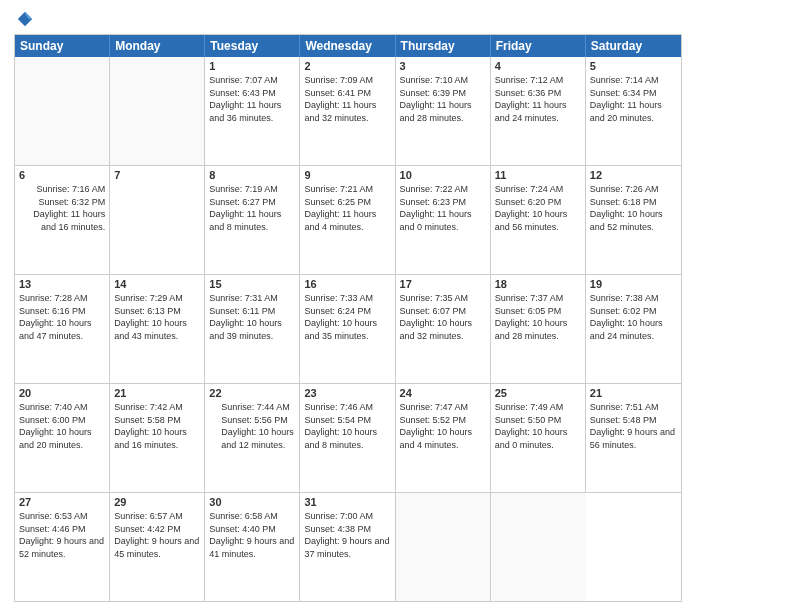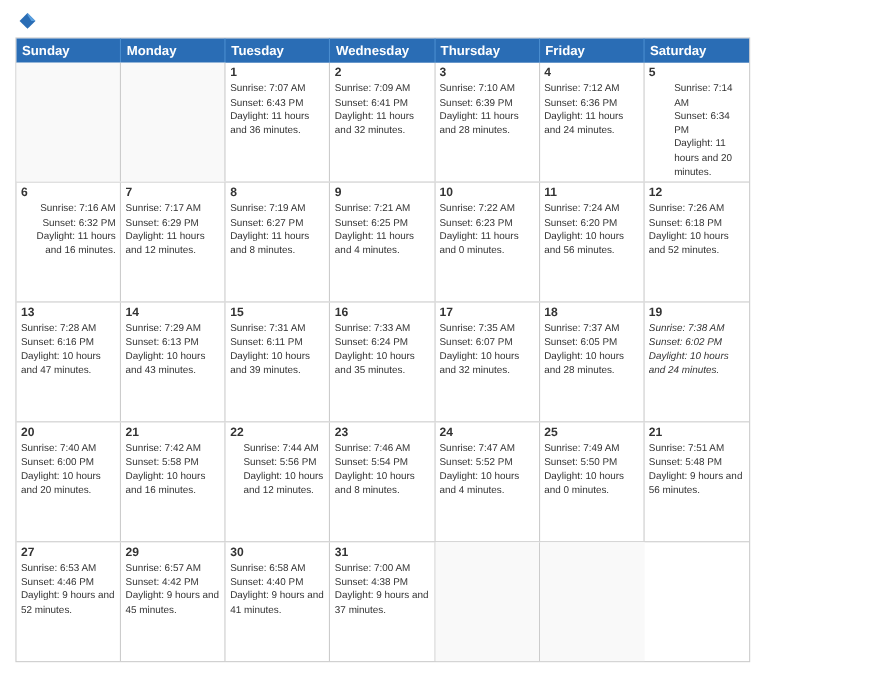--- a/index.html
+++ b/index.html
@@ -169,37 +169,34 @@
 Daylight: 11 hours and 28 minutes.</div>
           </div>
           <div class="cal-cell">
             <span class="day-num">4</span>
             <div class="day-info" style="white-space: pre-line;">Sunrise: 7:12 AM
 Sunset: 6:36 PM
 Daylight: 11 hours and 24 minutes.</div>
           </div>
           <div class="cal-cell">
             <span class="day-num">5</span>
-            <div class="day-info" style="white-space: pre-line; margin-left: 23px;">Sunrise: 7:14 AM
+            <div class="day-info" style="white-space: pre-line;">Sunrise: 7:14 AM
 Sunset: 6:34 PM
 Daylight: 11 hours and 20 minutes.</div>
           </div>
         </div>
         <div class="cal-week">
           <div class="cal-cell">
             <span class="day-num">6</span>
             <div class="day-info" style="white-space: pre-line; text-align: right;">Sunrise: 7:16 AM
 Sunset: 6:32 PM
 Daylight: 11 hours and 16 minutes.</div>
           </div>
           <div class="cal-cell">
             <span class="day-num">7</span>
-            <div class="day-info" style="white-space: pre-line;">Sunrise: 7:17 AM
-Sunset: 6:29 PM
-Daylight: 11 hours and 12 minutes.</div>
           </div>
           <div class="cal-cell">
             <span class="day-num">8</span>
             <div class="day-info" style="white-space: pre-line;">Sunrise: 7:19 AM
 Sunset: 6:27 PM
 Daylight: 11 hours and 8 minutes.</div>
           </div>
           <div class="cal-cell">
             <span class="day-num">9</span>
             <div class="day-info" style="white-space: pre-line;">Sunrise: 7:21 AM
@@ -257,21 +254,21 @@
 Daylight: 10 hours and 32 minutes.</div>
           </div>
           <div class="cal-cell">
             <span class="day-num">18</span>
             <div class="day-info" style="white-space: pre-line;">Sunrise: 7:37 AM
 Sunset: 6:05 PM
 Daylight: 10 hours and 28 minutes.</div>
           </div>
           <div class="cal-cell">
             <span class="day-num">19</span>
-            <div class="day-info" style="white-space: pre-line; font-style: italic;">Sunrise: 7:38 AM
+            <div class="day-info" style="white-space: pre-line;">Sunrise: 7:38 AM
 Sunset: 6:02 PM
 Daylight: 10 hours and 24 minutes.</div>
           </div>
         </div>
         <div class="cal-week">
           <div class="cal-cell">
             <span class="day-num">20</span>
             <div class="day-info" style="white-space: pre-line;">Sunrise: 7:40 AM
 Sunset: 6:00 PM
 Daylight: 10 hours and 20 minutes.</div>

